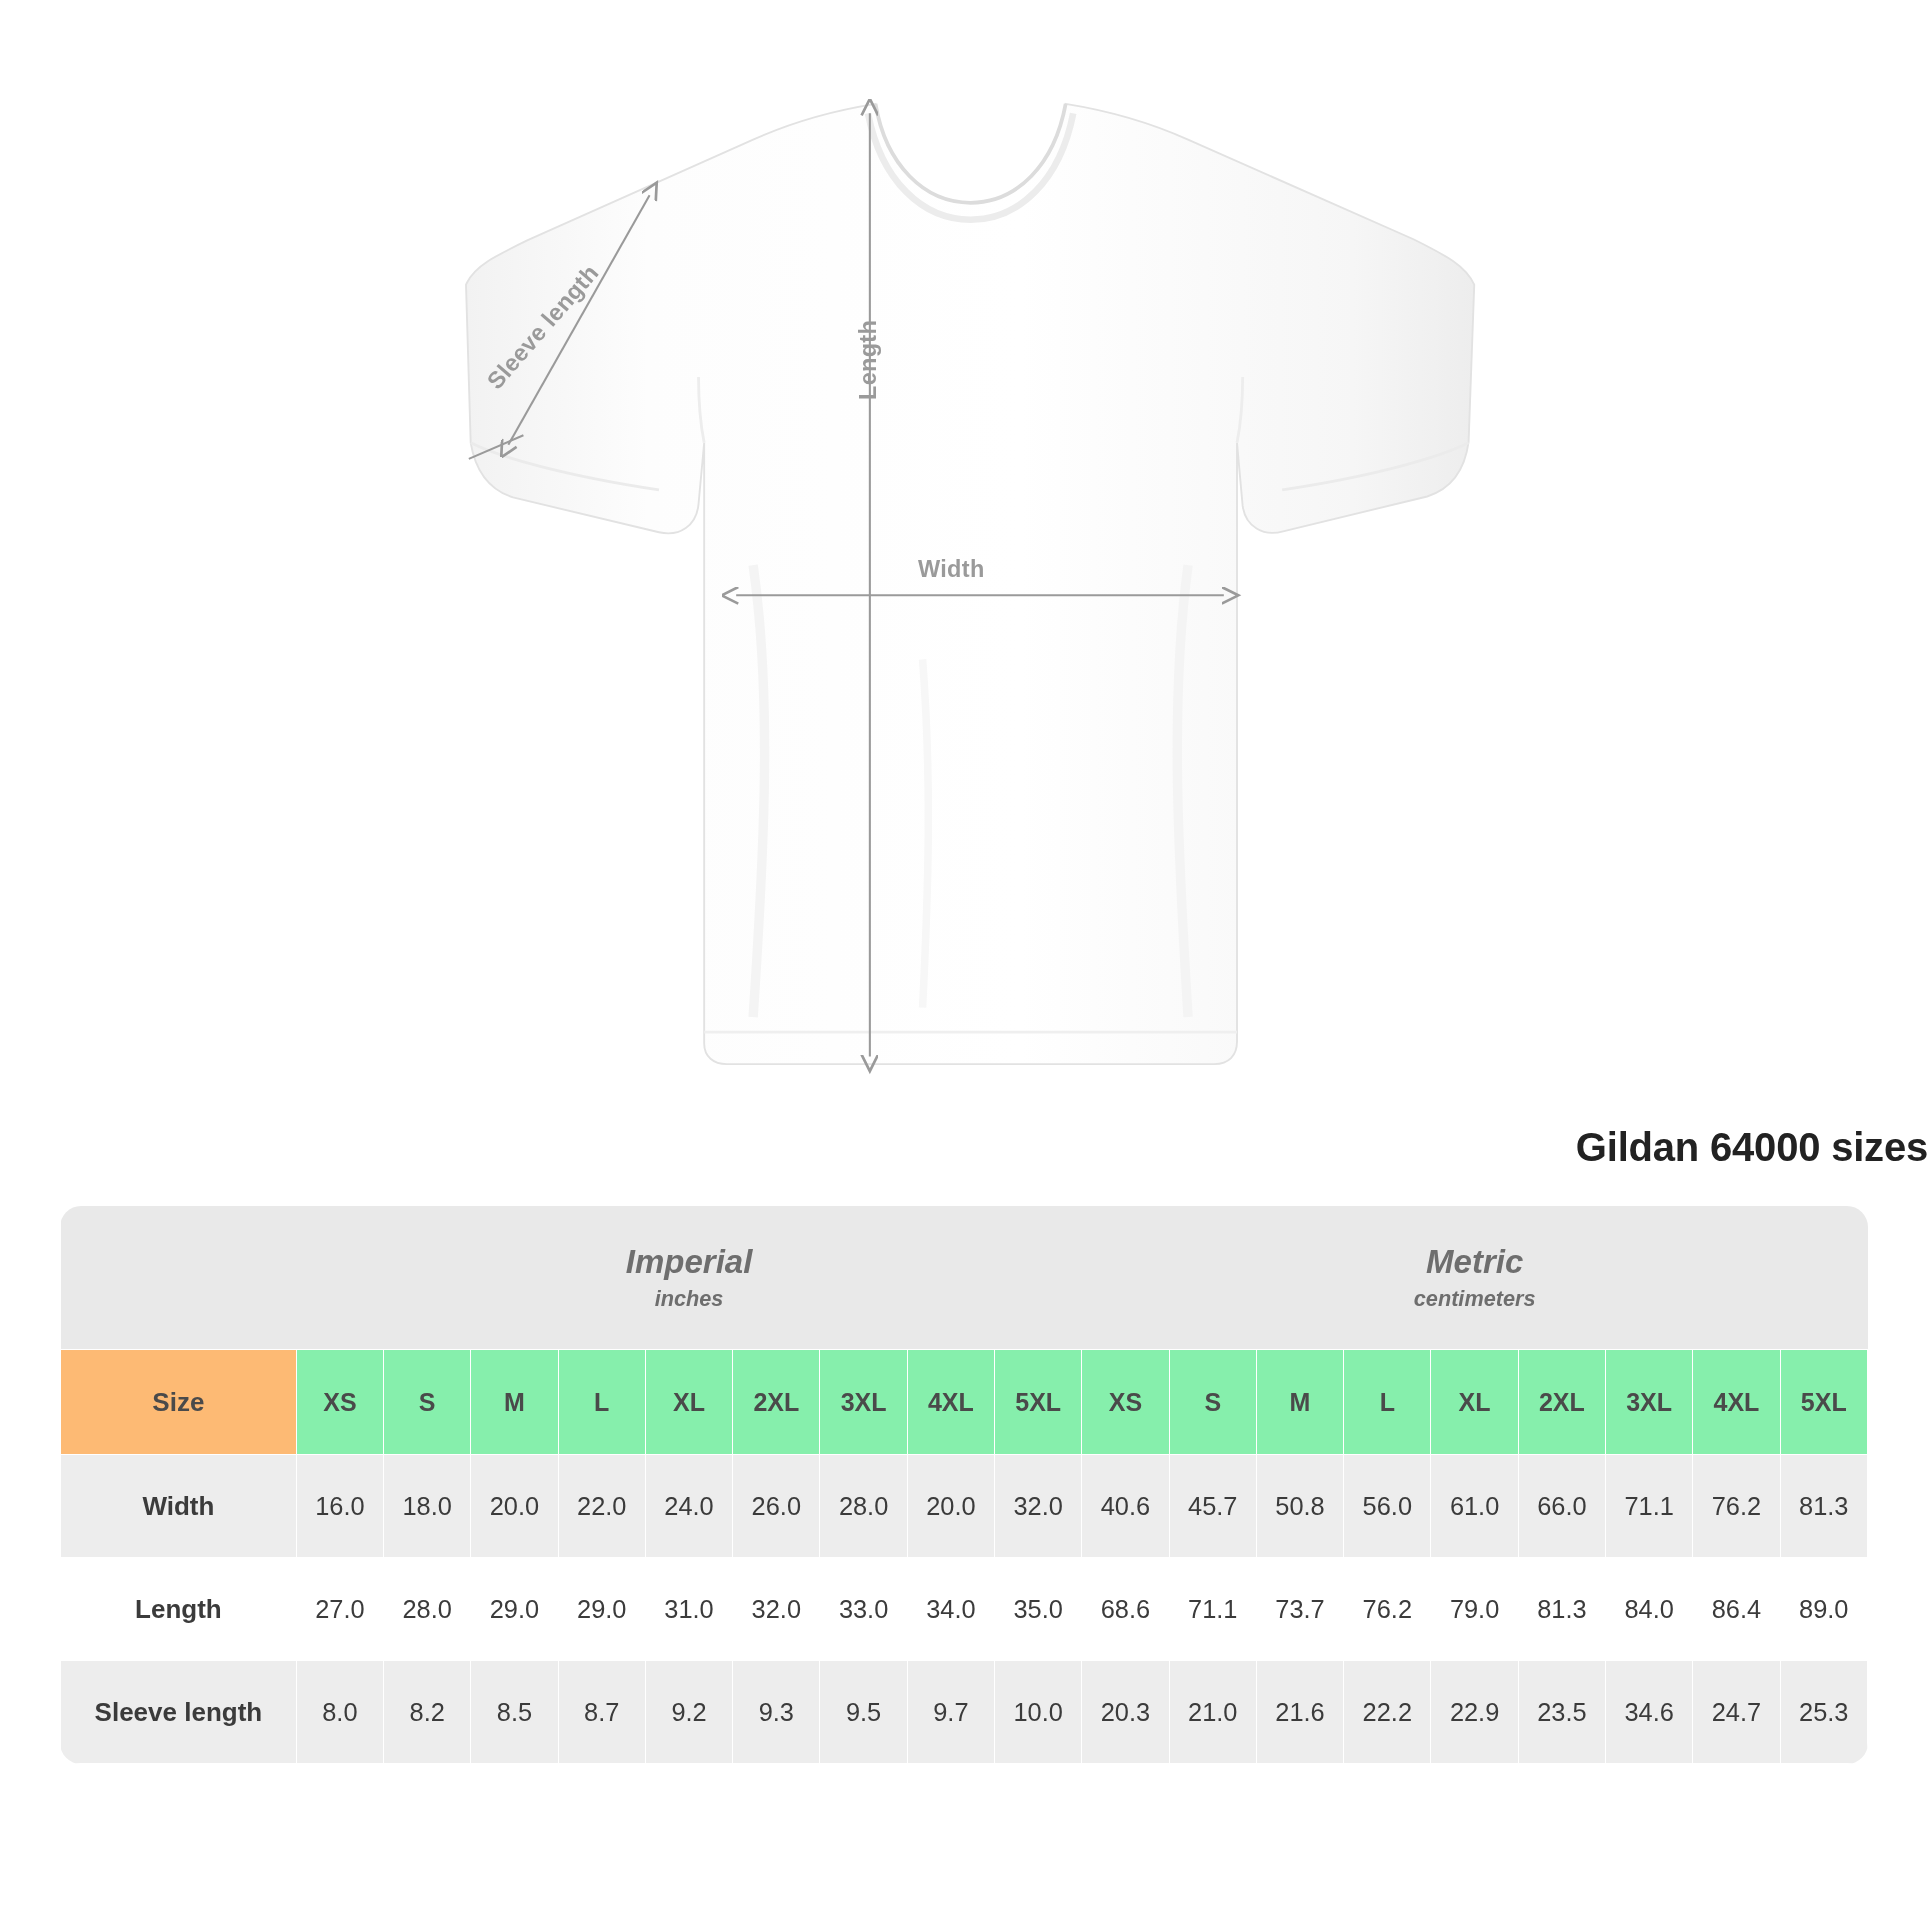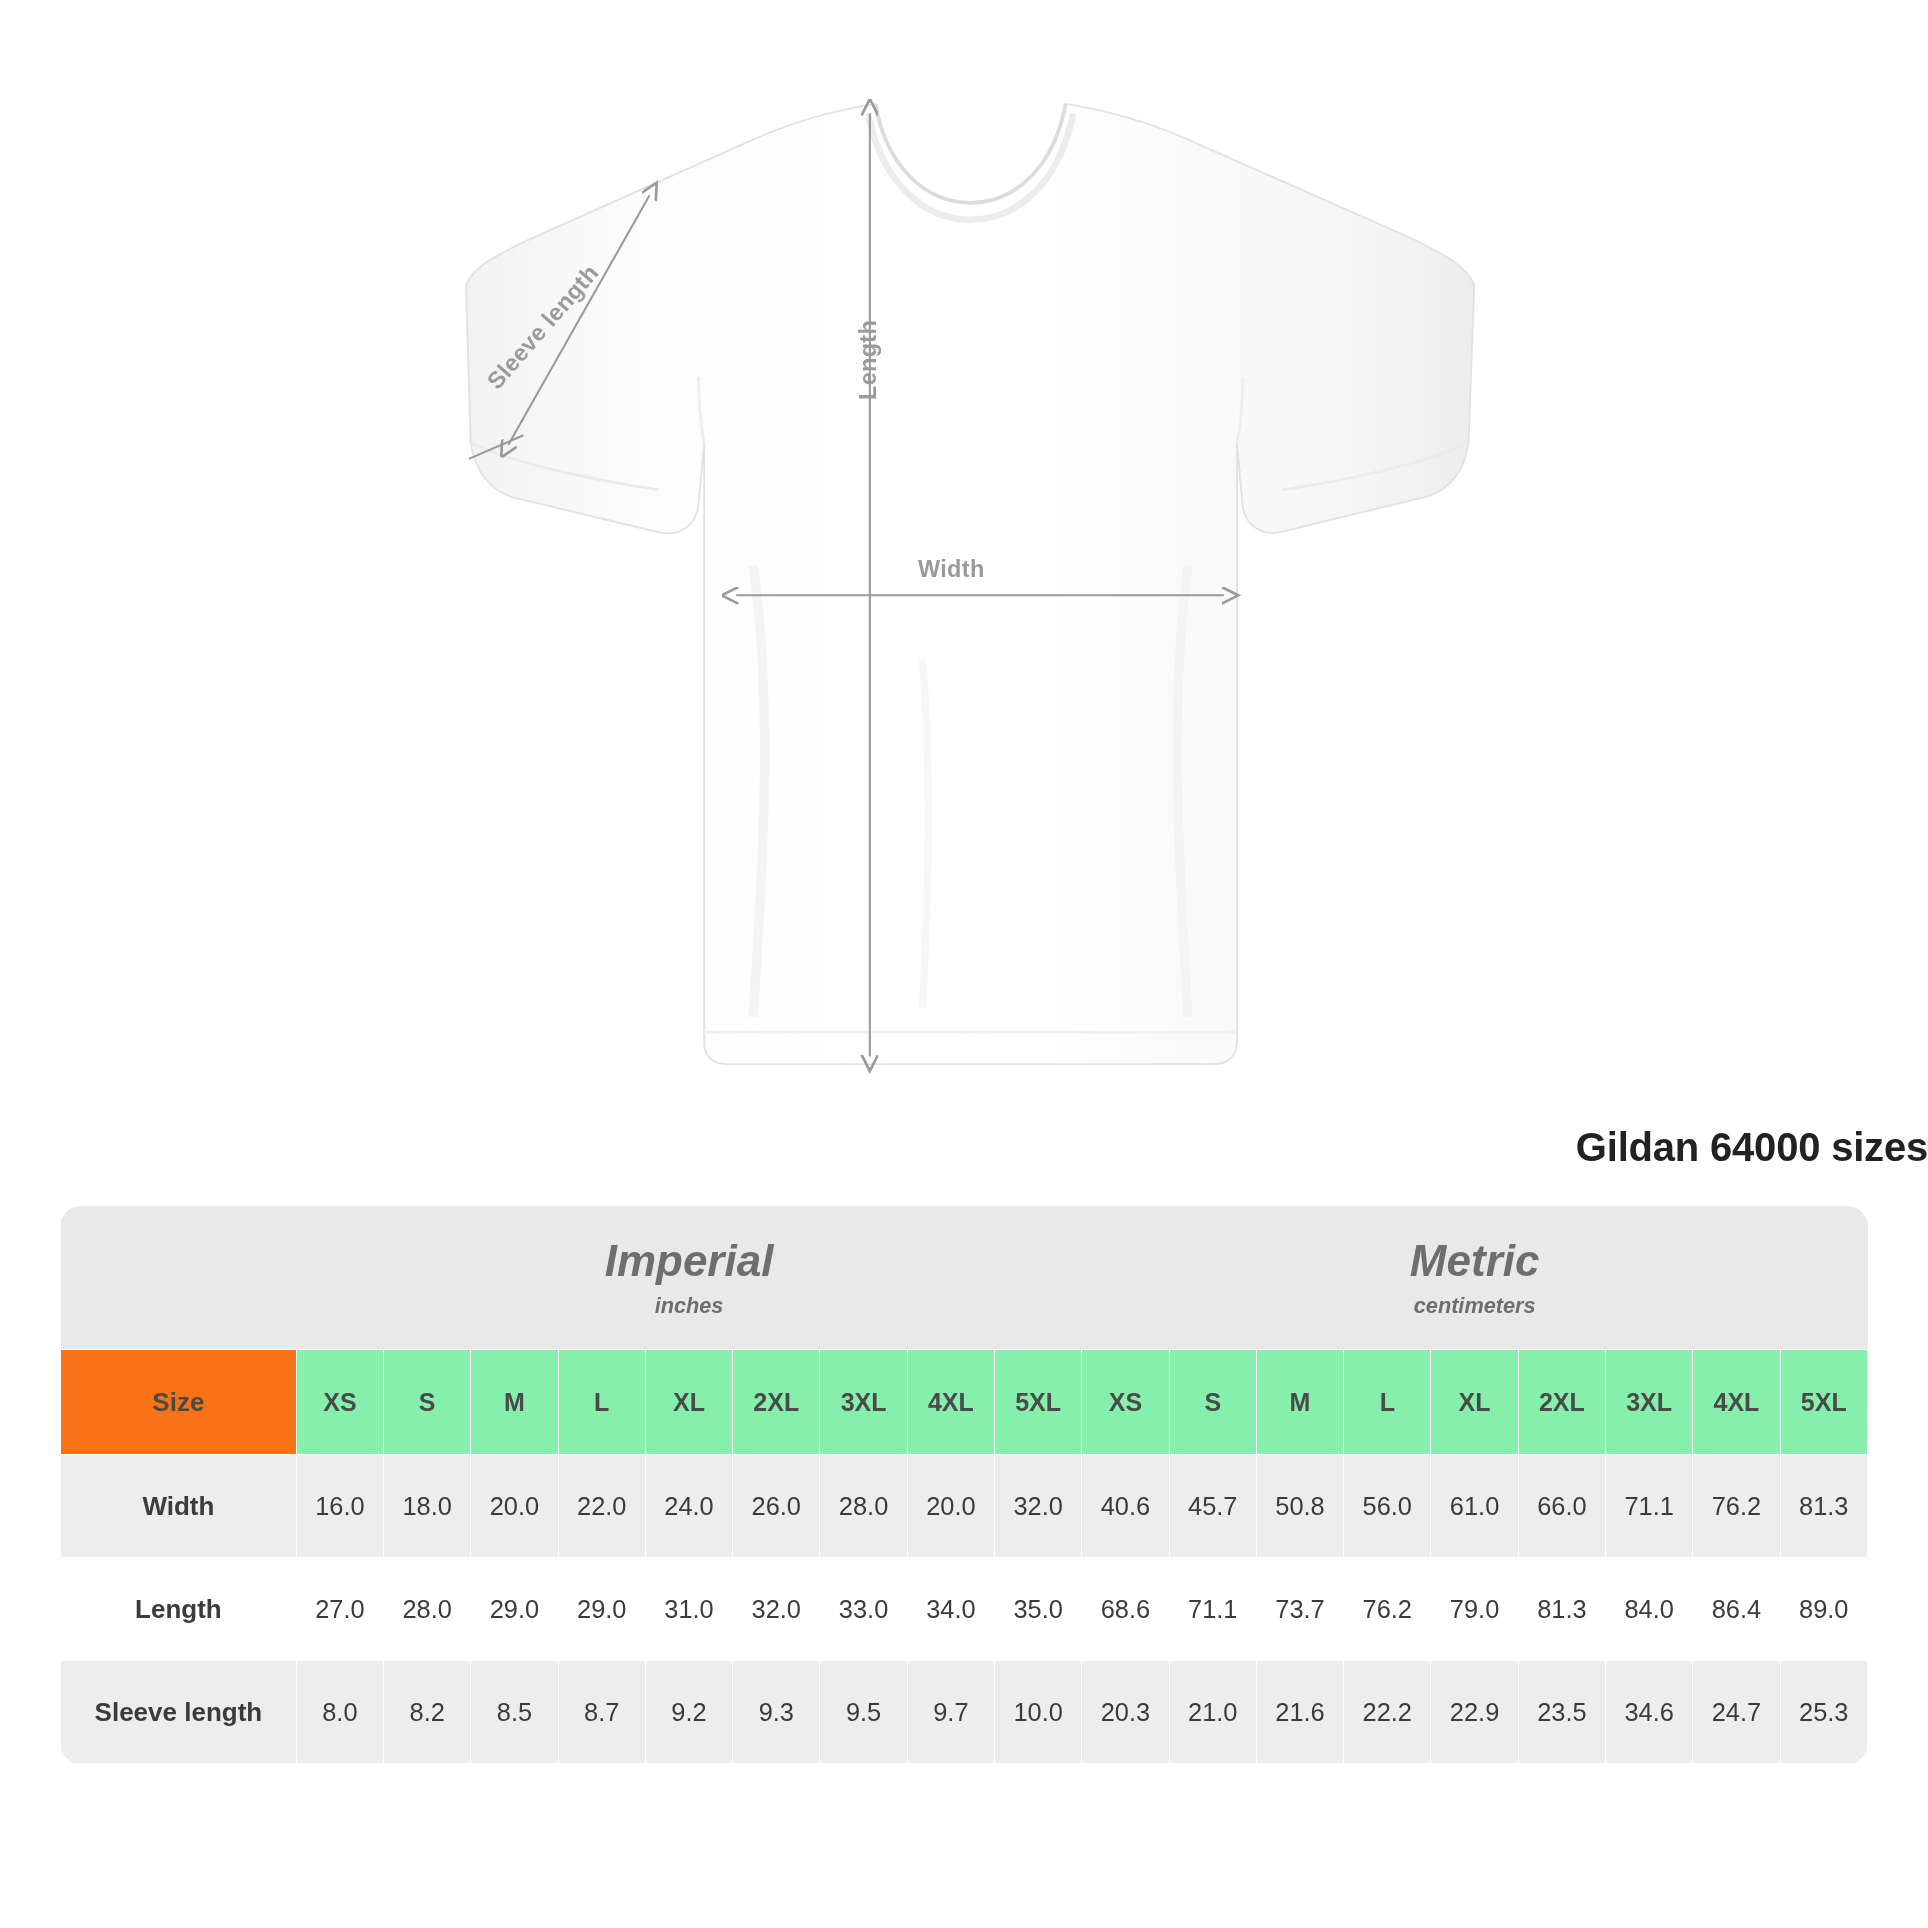--- a/index.html
+++ b/index.html
@@ -91,21 +91,21 @@
     border: 0.9px solid #ffffff;
     text-align: center;
     vertical-align: middle;
   }
   .unit-head {
     background: #e9e9e9;
     height: 141px;
     border: none !important;
   }
   .unit-system {
-    font-size: 44px;
+    font-size: 33px;
     font-weight: bold;
     font-style: italic;
     color: #6e6e6e;
     line-height: 1.15;
   }
   .unit-sub {
     font-size: 21.7px;
     font-style: italic;
     color: #6e6e6e;
     margin-top: 5.6px;
@@ -116,21 +116,21 @@
     border: none !important;
   }
   .hdr-row td {
     background: #86efac;
     height: 102px;
     font-size: 25px;
     font-weight: bold;
     color: #4a4a4a;
   }
   .hdr-row td.rowlabel {
-    background: #f97316;
+    background: #fdba74;
     font-size: 26px;
   }
   .body-row td {
     height: 100px;
     font-size: 25.4px;
     color: #3b3b3b;
   }
   .body-row.shade td {
     background: #ededed;
   }

